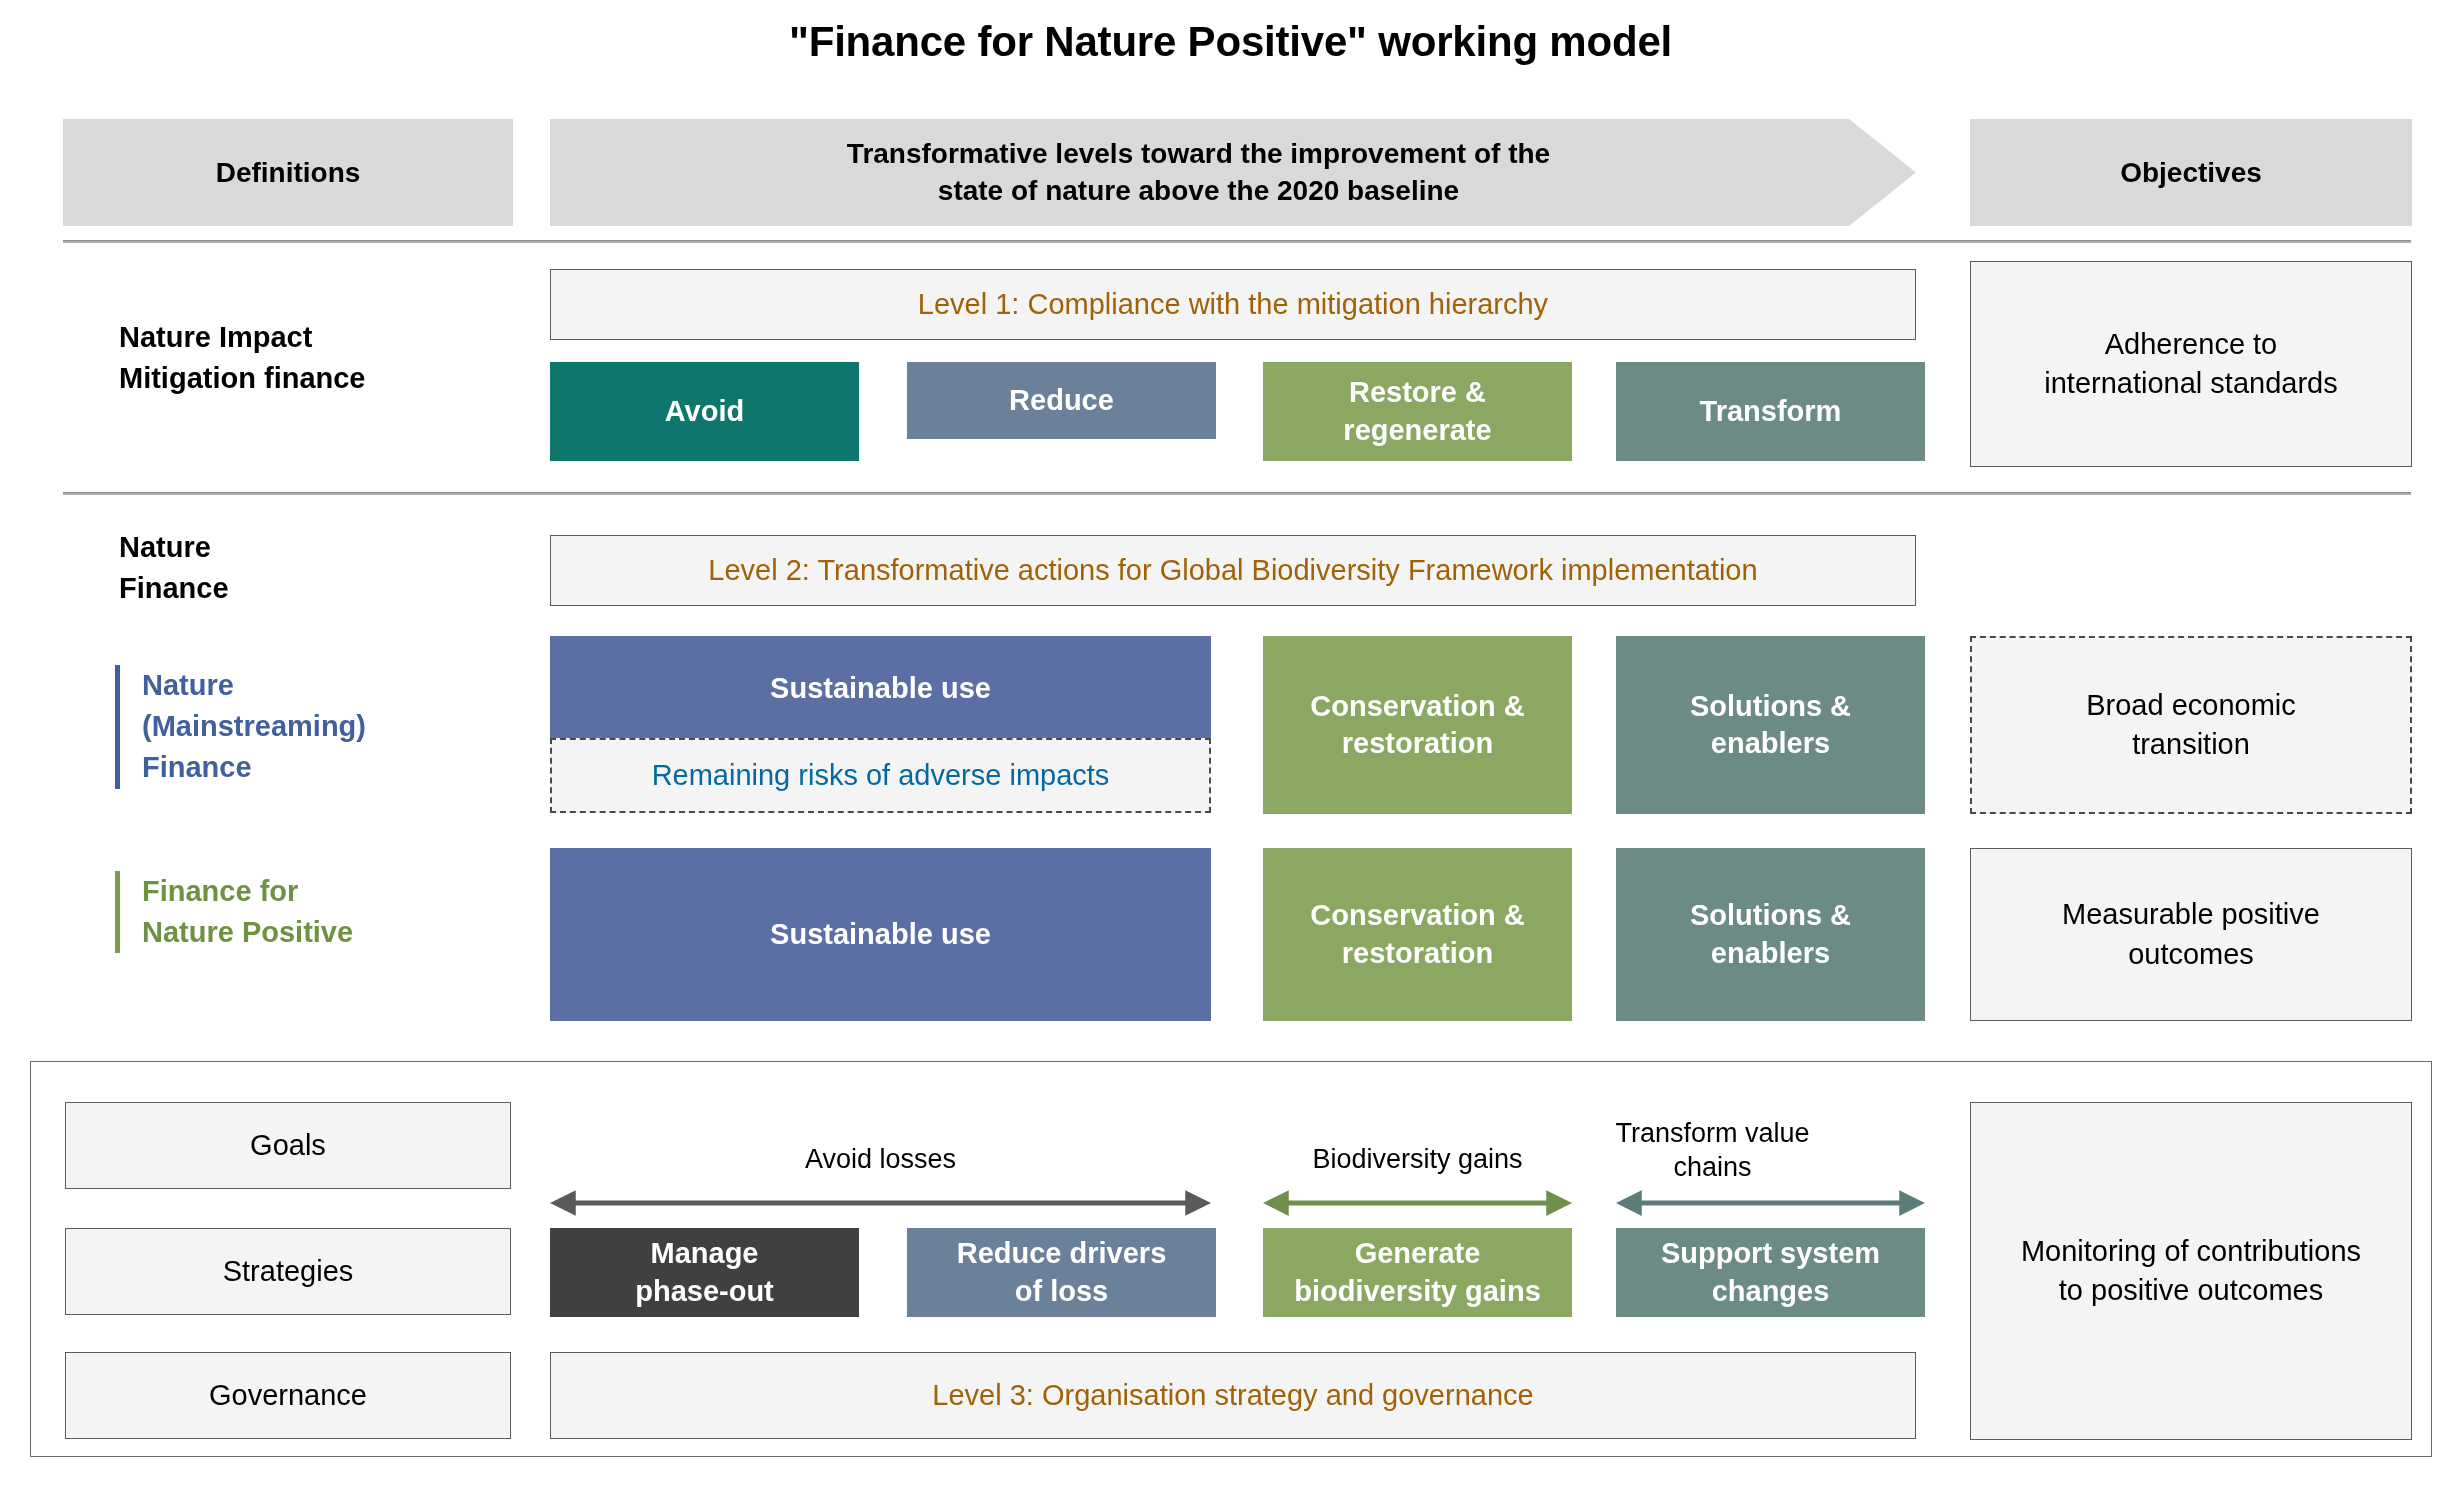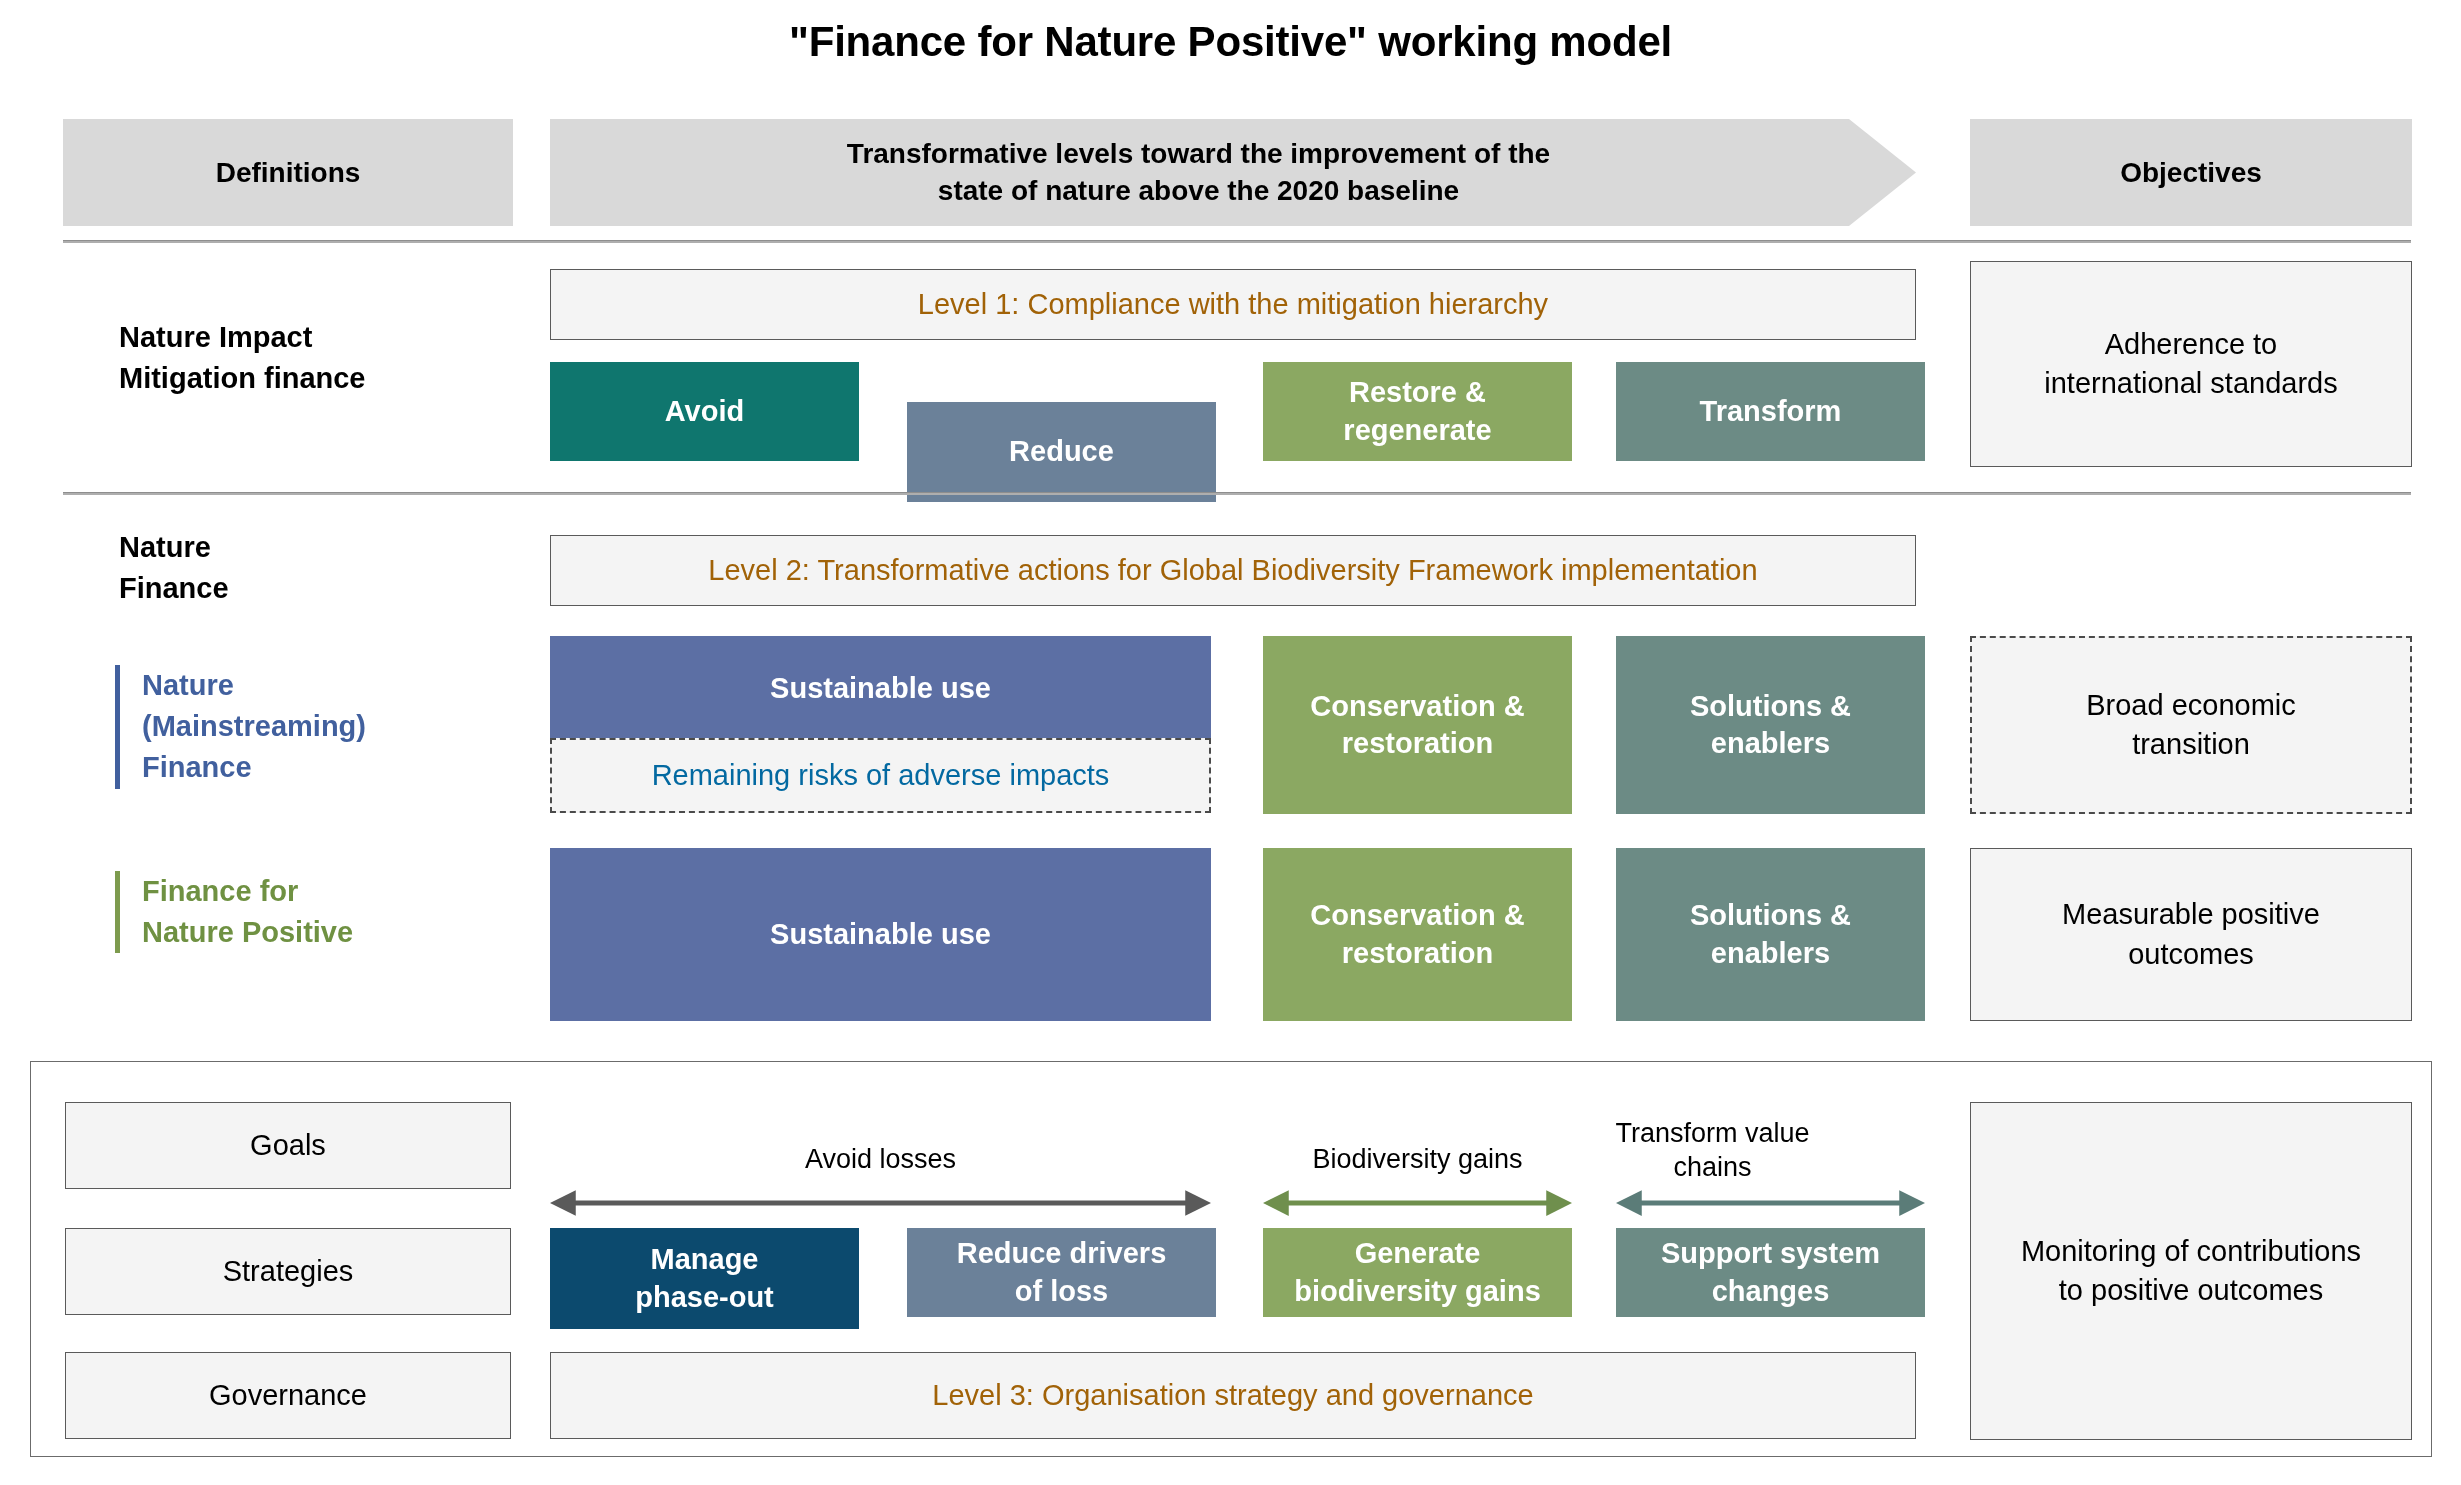--- a/index.html
+++ b/index.html
@@ -105,21 +105,21 @@
   <div class="hdr hdr-obj">Objectives</div>
 
   <div class="rule rule-a"></div>
 
   <div class="rowlabel" style="left:119px; top:317px; width:376px; white-space:pre-line;">Nature Impact
 Mitigation finance</div>
 
   <div class="lvl" style="left:550px; top:269px; width:1366px; height:71px;">Level 1: Compliance with the mitigation hierarchy</div>
 
   <div class="chip" style="left:550px; top:362px; width:309px; height:99px; background:#0f766e; white-space:pre-line;">Avoid</div>
-  <div class="chip" style="left:907px; top:362px; width:309px; height:100px; background:#6b8199; white-space:pre-line;margin-top:40px;">Reduce</div>
+  <div class="chip" style="left:907px; top:362px; width:309px; height:77px; background:#6b8199; white-space:pre-line;">Reduce</div>
   <div class="chip" style="left:1263px; top:362px; width:309px; height:99px; background:#8ba862; white-space:pre-line;">Restore &amp;
 regenerate</div>
   <div class="chip" style="left:1616px; top:362px; width:309px; height:99px; background:#6c8b85; white-space:pre-line;">Transform</div>
 
   <div class="obj" style="left:1970px; top:261px; width:442px; height:206px; white-space:pre-line;">Adherence to
 international standards</div>
 
   <div class="rule rule-b"></div>
 
   <div class="rowlabel" style="left:119px; top:527px; width:376px; white-space:pre-line;">Nature
@@ -174,21 +174,21 @@
     <line x1="20" y1="20" x2="292" y2="20" stroke="#6f8f4d" stroke-width="5"></line>
     <polygon points="0,20 26,7 26,33" fill="#6f8f4d"></polygon>
     <polygon points="312,20 286,7 286,33" fill="#6f8f4d"></polygon>
   </svg>
   <svg class="arrowsvg" style="left:1616px; top:1183px;" width="309" height="40" viewBox="0 0 312 40">
     <line x1="20" y1="20" x2="292" y2="20" stroke="#5b7c78" stroke-width="5"></line>
     <polygon points="0,20 26,7 26,33" fill="#5b7c78"></polygon>
     <polygon points="312,20 286,7 286,33" fill="#5b7c78"></polygon>
   </svg>
 
-  <div class="chip" style="left:550px; top:1228px; width:309px; height:101px; background:#0c4a6e; white-space:pre-line;text-align:center;">Manage
+  <div class="chip" style="left:550px; top:1228px; width:309px; height:89px; background:#404040; white-space:pre-line;text-align:center;">Manage
 phase-out</div>
   <div class="chip" style="left:907px; top:1228px; width:309px; height:89px; background:#6b8199; white-space:pre-line;">Reduce drivers
 of loss</div>
   <div class="chip" style="left:1263px; top:1228px; width:309px; height:89px; background:#8ba862; white-space:pre-line;">Generate
 biodiversity gains</div>
   <div class="chip" style="left:1616px; top:1228px; width:309px; height:89px; background:#6c8b85; white-space:pre-line;">Support system
 changes</div>
 
   <div class="lvl" style="left:550px; top:1352px; width:1366px; height:87px;">Level 3: Organisation strategy and governance</div>
 

